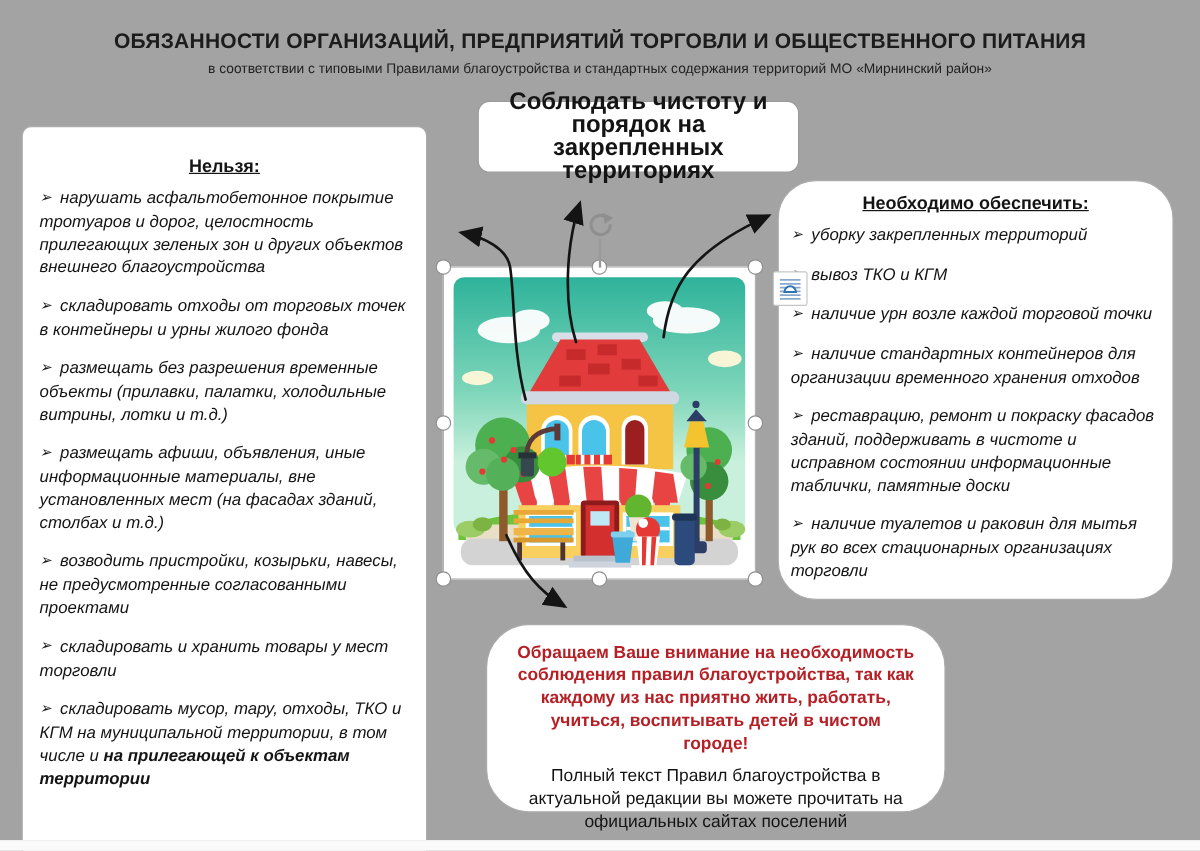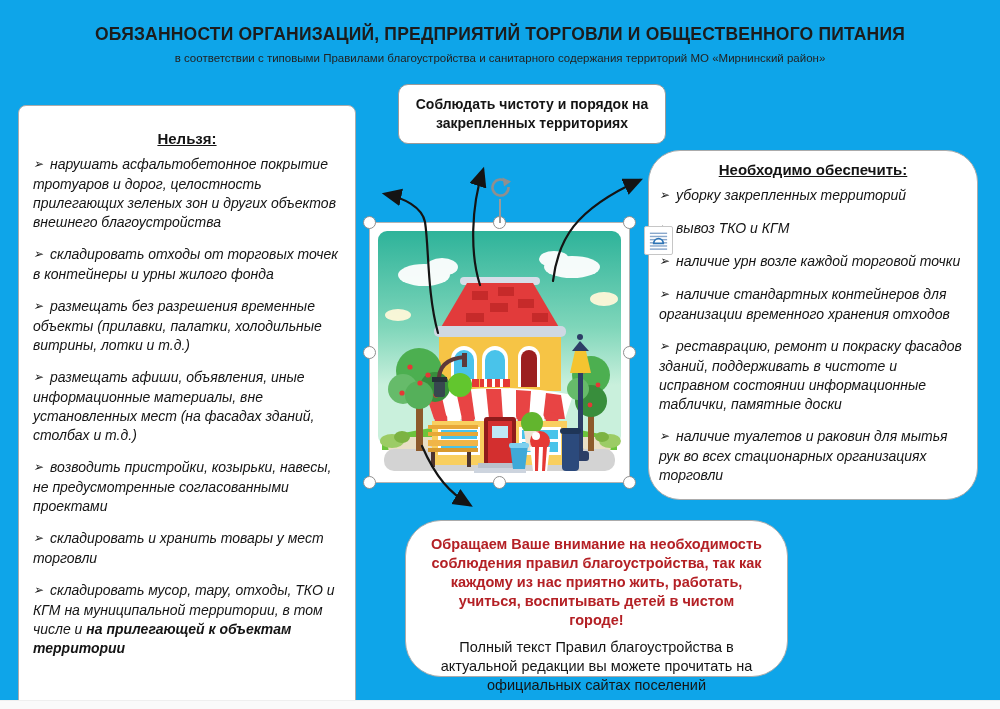--- a/index.html
+++ b/index.html
@@ -1,17 +1,17 @@
 <!DOCTYPE html>
 <html lang="ru"><head>
 <meta charset="utf-8">
 <style>
   html,body{margin:0;padding:0;background:#fff;}
   .page{
-    position:relative;width:1000px;height:709px;background:#0ea5e9;
+    position:relative;width:1000px;height:709px;background:#a3a3a3;
     font-family:"Liberation Sans",sans-serif;color:#1c1c1c;overflow:hidden;
   }
   .title{
     position:absolute;left:0;top:24px;width:1000px;text-align:center;
     font-size:17.5px;font-weight:bold;letter-spacing:.2px;color:#1c1c1c;
   }
   .subtitle{
     position:absolute;left:0;top:52px;width:1000px;text-align:center;
     font-size:11.5px;color:#222;
   }
@@ -23,21 +23,21 @@
   .bottom-box{left:405px;top:520px;width:383px;height:157px;border-radius:36px;padding:12px 25px;}
   .box h2{
     margin:2px 0 8px 0;text-align:center;font-size:15px;font-weight:bold;
     text-decoration:underline;color:#141414;
   }
   .items{display:flex;flex-direction:column;}
   .left-box .items{gap:13px;}
   .right-box .items{gap:13px;}
   .item{font-size:14px;line-height:19px;color:#141414;font-style:italic;}
   .bullet{display:inline-block;margin-right:7px;font-size:12px;transform:translateY(-1px);}
-  .top-box p{margin:0;text-align:center;font-size:14px;font-weight:bold;line-height:19px;color:#141414;}
+  .top-box p{margin:0;text-align:center;font-size:20px;font-weight:bold;line-height:19px;color:#141414;}
   .bottom-box .warning{
     margin:2px 0 8px 0;text-align:center;font-size:14.5px;font-weight:bold;
     line-height:19px;color:#b42025;
   }
   .bottom-box .info{margin:0;text-align:center;font-size:14.5px;line-height:19px;color:#141414;}
   .image-wrap{
     position:absolute;left:369px;top:222px;width:261px;height:261px;
     border:1px solid #b3b3b3;box-sizing:border-box;background:#fff;
   }
   .image-wrap svg.art{position:absolute;left:2px;top:2px;}
@@ -55,21 +55,21 @@
   }
   .bottom-strip{position:absolute;left:0;top:700px;width:1000px;height:9px;background:#fafafa;border-top:1px solid #efefef;}
   b{font-weight:bold;}
 </style>
 </head>
 <body>
 
 <div class="page">
 
   <div class="title">ОБЯЗАННОСТИ ОРГАНИЗАЦИЙ, ПРЕДПРИЯТИЙ ТОРГОВЛИ И ОБЩЕСТВЕННОГО ПИТАНИЯ</div>
-  <div class="subtitle">в соответствии с типовыми Правилами благоустройства и санитарного содержания территорий МО «Мирнинский район»</div>
+  <div class="subtitle">в соответствии с типовыми Правилами благоустройства и стандартных содержания территорий МО «Мирнинский район»</div>
 
   <section class="box left-box">
     <h2>Нельзя:</h2>
     <div class="items">
       <div class="item"><span class="bullet">➢</span><span>нарушать асфальтобетонное покрытие тротуаров и дорог, целостность прилегающих зеленых зон и других объектов внешнего благоустройства</span></div>
       <div class="item"><span class="bullet">➢</span><span>складировать отходы от торговых точек в контейнеры и урны жилого фонда</span></div>
       <div class="item"><span class="bullet">➢</span><span>размещать без разрешения временные объекты (прилавки, палатки, холодильные витрины, лотки и т.д.)</span></div>
       <div class="item"><span class="bullet">➢</span><span>размещать афиши, объявления, иные информационные материалы, вне установленных мест (на фасадах зданий, столбах и т.д.)</span></div>
       <div class="item"><span class="bullet">➢</span><span>возводить пристройки, козырьки, навесы, не предусмотренные согласованными проектами</span></div>
       <div class="item"><span class="bullet">➢</span><span>складировать и хранить товары у мест торговли</span></div>

